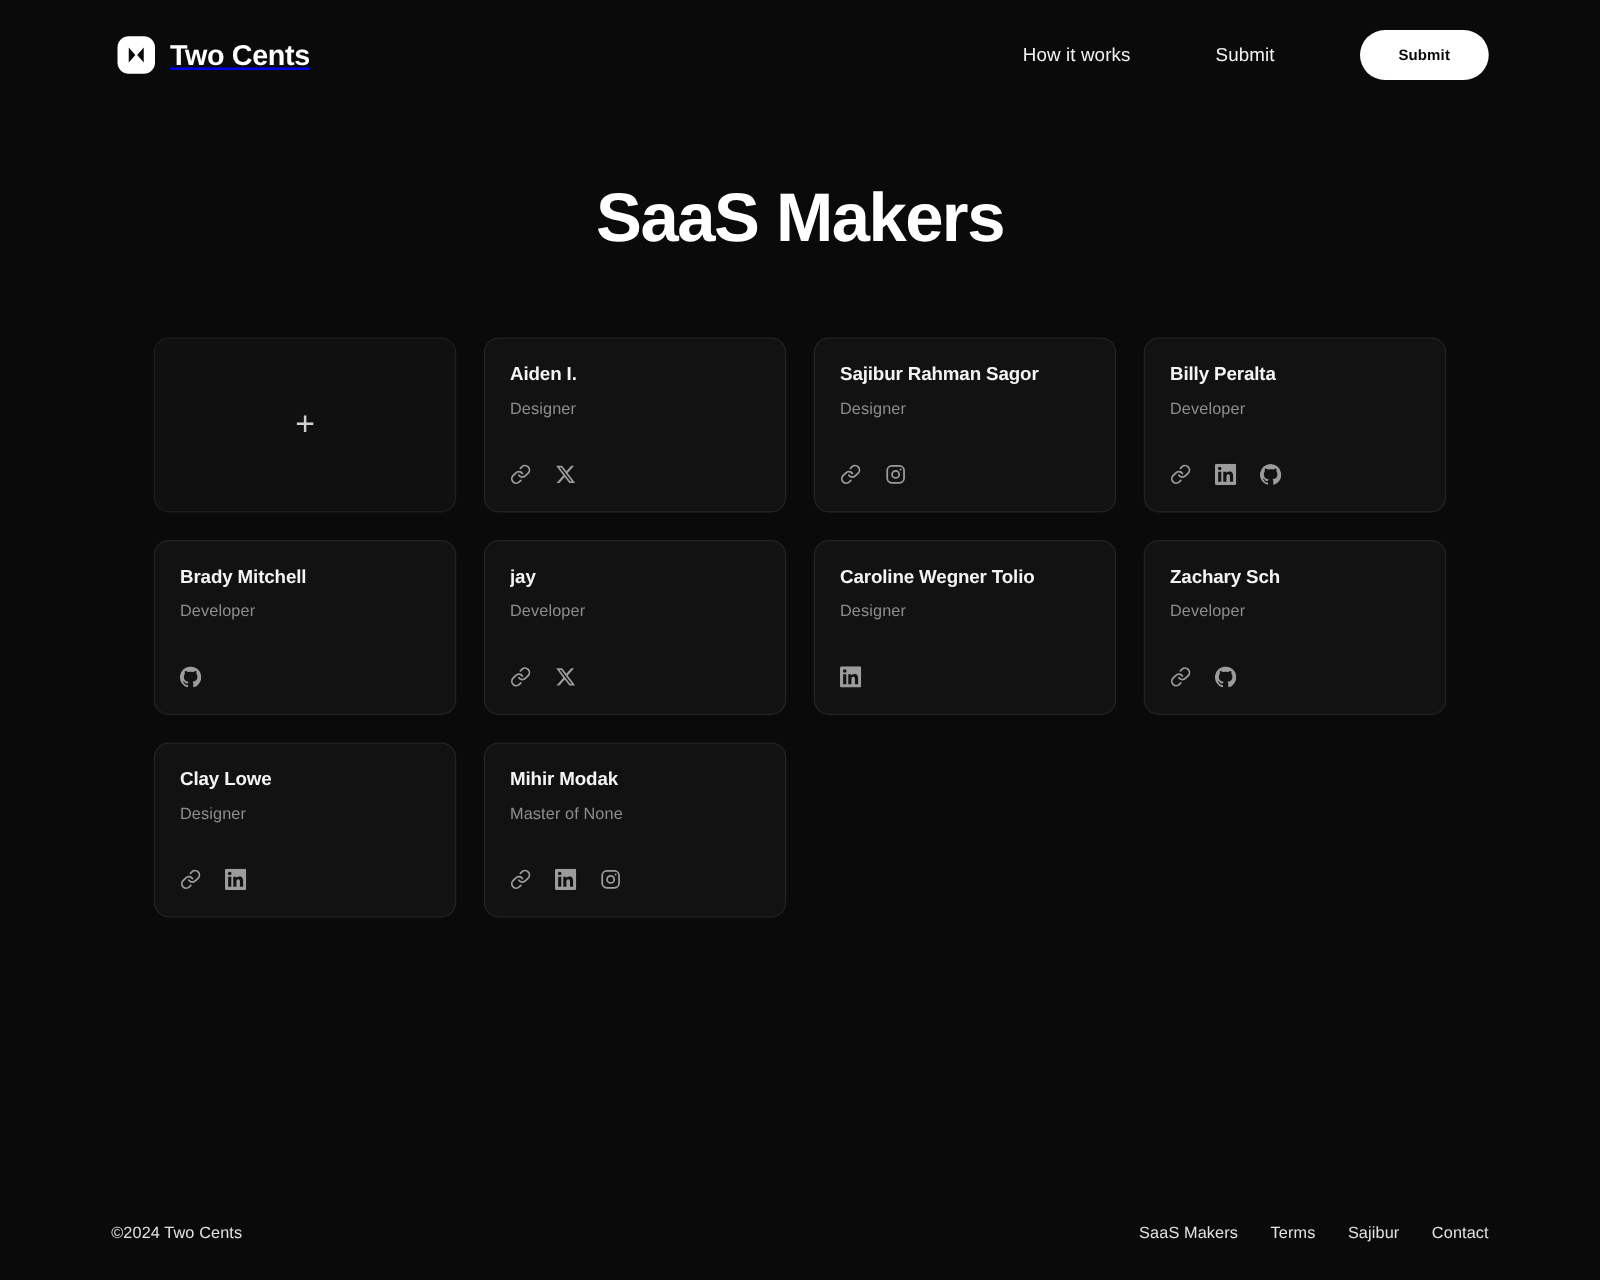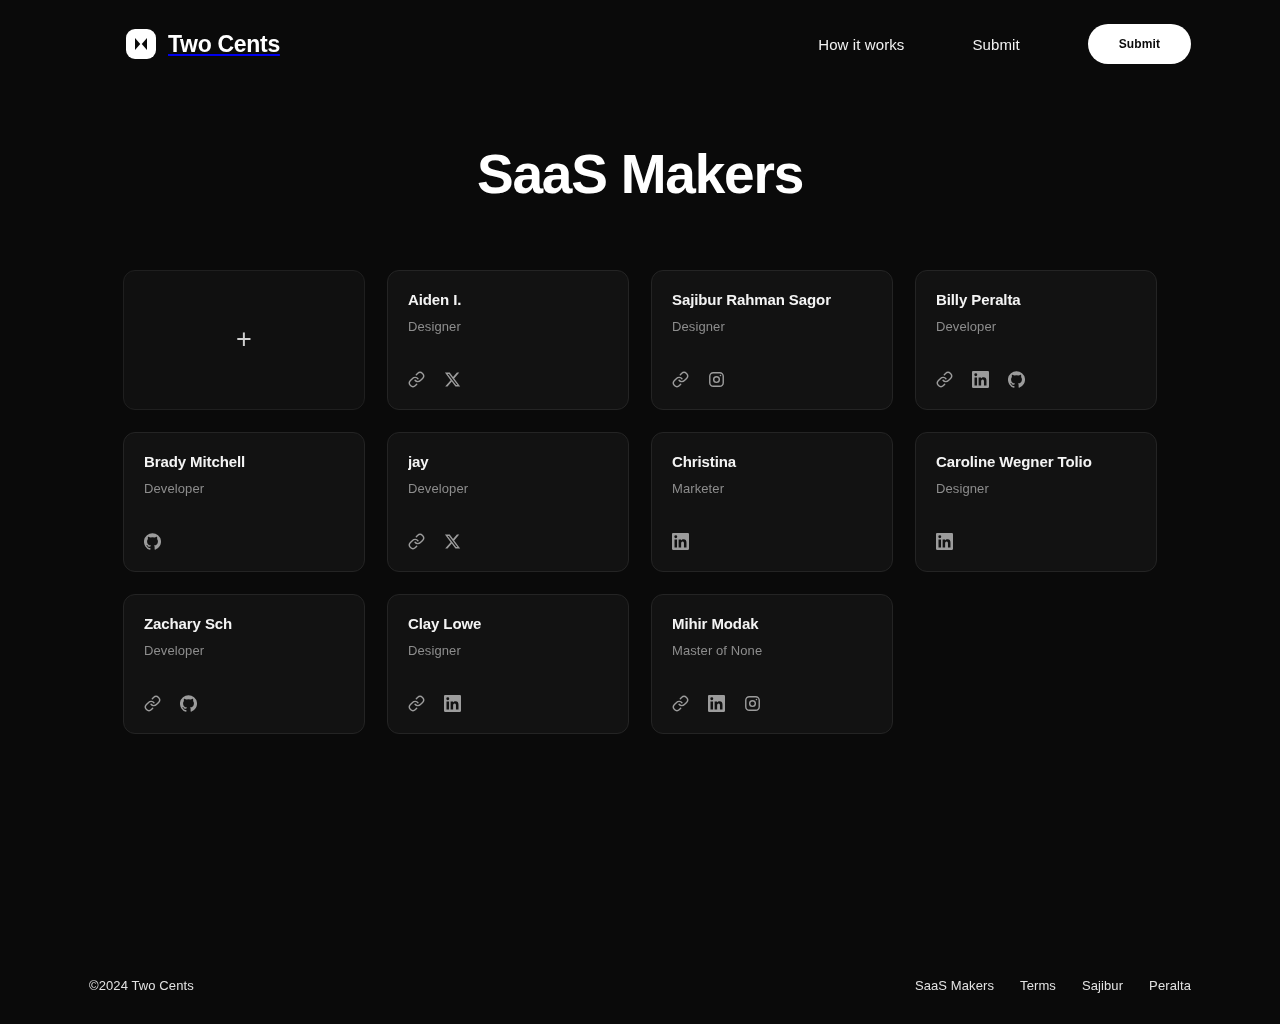--- a/index.html
+++ b/index.html
@@ -21,21 +21,20 @@
   }
 
   
   .header {
     height: 88px;
     flex: 0 0 88px;
     display: flex;
     align-items: center;
     justify-content: space-between;
     padding: 0 89px 0 94px;
-    margin-left: 32px;
   }
 
   .brand {
     display: flex;
     align-items: center;
     gap: 12px;
   }
 
   .brand-mark {
     width: 30px;
@@ -320,31 +319,20 @@
               </svg>
             </span>
           <span class="social">
               <svg viewBox="0 0 24 24" fill="currentColor">
                 <path d="M18.244 2.25h3.308l-7.227 8.26 8.502 11.24H16.17l-5.214-6.817L4.99 21.75H1.68l7.73-8.835L1.254 2.25H8.08l4.713 6.231zm-1.161 17.52h1.833L7.084 4.126H5.117z"></path>
               </svg>
             </span>
         </div>
       </div>
 
-      <div class="card">
-        <div class="card-name">Christina</div>
-        <div class="card-role">Marketer</div>
-        <div class="card-socials">
-          <span class="social">
-              <svg viewBox="0 0 24 24" fill="currentColor">
-                <path d="M20.45 20.45h-3.56v-5.57c0-1.33-.03-3.04-1.85-3.04-1.85 0-2.14 1.45-2.14 2.94v5.67H9.35V9h3.41v1.56h.05c.48-.9 1.64-1.85 3.37-1.85 3.6 0 4.27 2.37 4.27 5.46zM5.34 7.43a2.06 2.06 0 1 1 0-4.13 2.06 2.06 0 0 1 0 4.13zM7.12 20.45H3.55V9h3.57zM22.22 0H1.77C.79 0 0 .77 0 1.73v20.54C0 23.22.79 24 1.77 24h20.45c.98 0 1.78-.78 1.78-1.73V1.73C24 .77 23.2 0 22.22 0z"></path>
-              </svg>
-            </span>
-        </div>
-      </div>
 
       <div class="card">
         <div class="card-name">Caroline Wegner Tolio</div>
         <div class="card-role">Designer</div>
         <div class="card-socials">
           <span class="social">
               <svg viewBox="0 0 24 24" fill="currentColor">
                 <path d="M20.45 20.45h-3.56v-5.57c0-1.33-.03-3.04-1.85-3.04-1.85 0-2.14 1.45-2.14 2.94v5.67H9.35V9h3.41v1.56h.05c.48-.9 1.64-1.85 3.37-1.85 3.6 0 4.27 2.37 4.27 5.46zM5.34 7.43a2.06 2.06 0 1 1 0-4.13 2.06 2.06 0 0 1 0 4.13zM7.12 20.45H3.55V9h3.57zM22.22 0H1.77C.79 0 0 .77 0 1.73v20.54C0 23.22.79 24 1.77 24h20.45c.98 0 1.78-.78 1.78-1.73V1.73C24 .77 23.2 0 22.22 0z"></path>
               </svg>
             </span>
@@ -414,17 +402,17 @@
 
     </div>
   </div>
 
   <div class="footer">
     <div class="footer-copy">©2024 Two Cents</div>
     <div class="footer-links">
       <a class="footer-link" href="#">SaaS Makers</a>
       <a class="footer-link" href="#">Terms</a>
       <a class="footer-link" href="#">Sajibur</a>
-      <a class="footer-link" href="#">Peralta</a>
+      <a class="footer-link" href="#">Contact</a>
     </div>
   </div>
 
 </div>
 
 </body></html>

